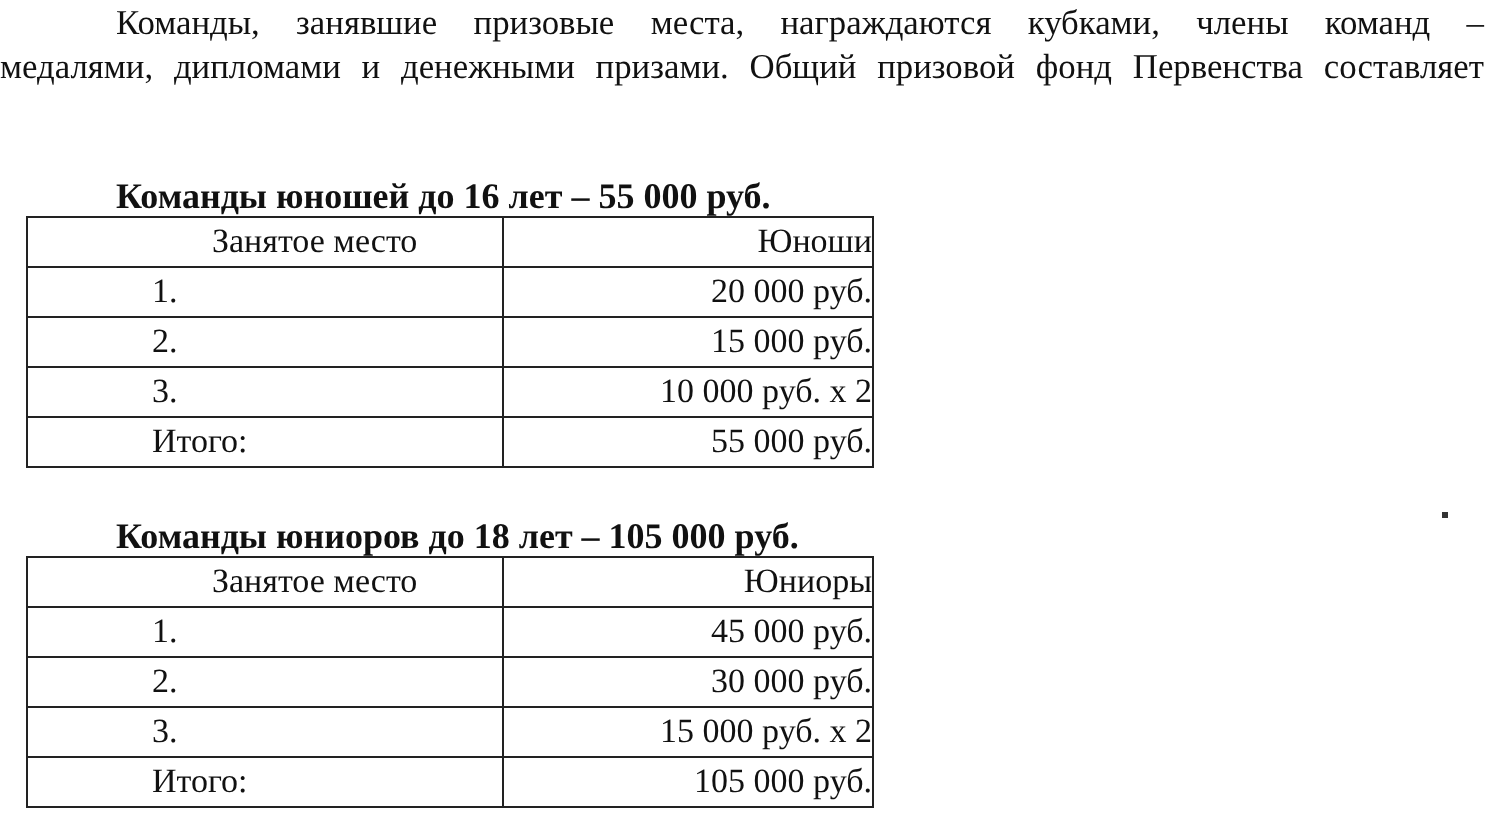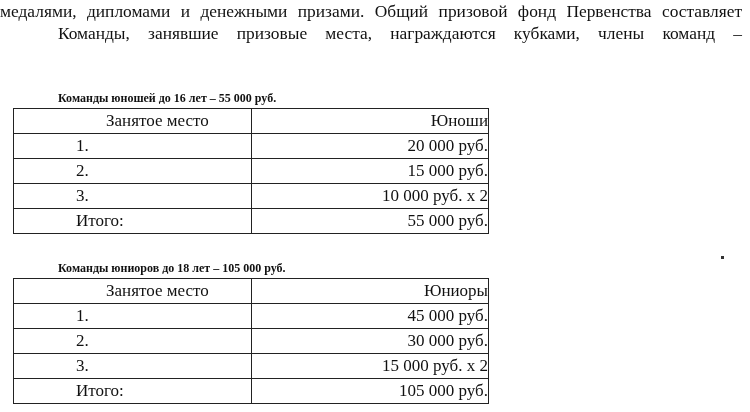--- a/index.html
+++ b/index.html
@@ -9,45 +9,45 @@
     color: #111111;
   }
   .para {
     position: absolute; left: 0; top: 0; width: 742px;
     font-size: 17.4px; line-height: 22px; text-align: justify;
   }
   .para .line { display: block; white-space: nowrap; }
   .para .l1 { text-indent: 58px; text-align-last: justify; white-space: normal; }
   .para .l2 { text-align-last: justify; white-space: normal; }
   .table-title {
-    position: absolute; left: 58px; font-weight: bold; font-size: 12px; line-height: 20px;
+    position: absolute; left: 58px; font-weight: bold; font-size: 18px; line-height: 20px;
     white-space: nowrap;
   }
   table.prize {
-    position: absolute; left: 13px; width: 476px;
+    position: absolute; left: 13px; width: 424px;
     border-collapse: collapse; font-size: 17px;
   }
   table.prize td {
     border: 1.5px solid #222; height: 24px; padding: 0; line-height: 24px;
   }
   table.prize td.c1 { width: 238px; padding-left: 62px; box-sizing: border-box; }
   table.prize td.c2 { padding-left: 60px; text-align: right; }
   table.prize tr.head td.c1 { padding-left: 92px; }
   table.prize tr.head td.c2 { padding-left: 112px; }
   table.prize tr.total td.c1 { padding-left: 62px; }
   .dot {
     position: absolute; left: 721px; top: 256px; width: 3px; height: 3px; background: #333;
   }
 </style>
 </head>
 <body>
 
 <div class="para">
+  <span class="line l1">Команды, занявшие призовые места, награждаются кубками, члены команд –</span>
   <span class="line l2">медалями, дипломами и денежными призами. Общий призовой фонд Первенства составляет</span>
-  <span class="line l1">Команды, занявшие призовые места, награждаются кубками, члены команд –</span>
 </div>
 
 <div class="table-title" style="top:88px;">Команды юношей до 16 лет – 55 000 руб.</div>
 <table class="prize" style="top:108px;">
   <tbody>
       <tr class="head">
     <td class="c1">Занятое место</td>
     <td class="c2">Юноши</td>
   </tr>
   <tr>

